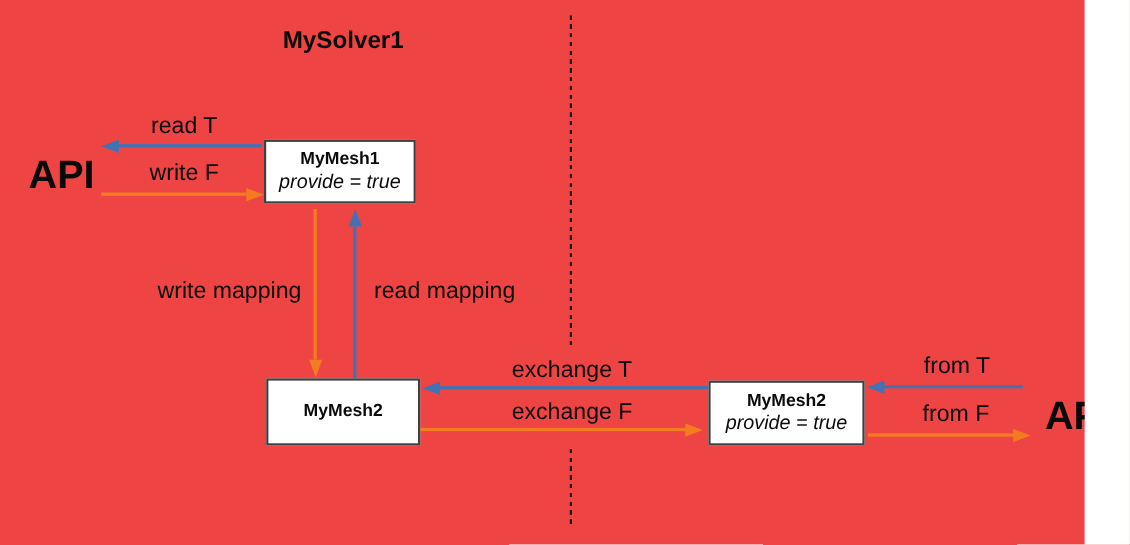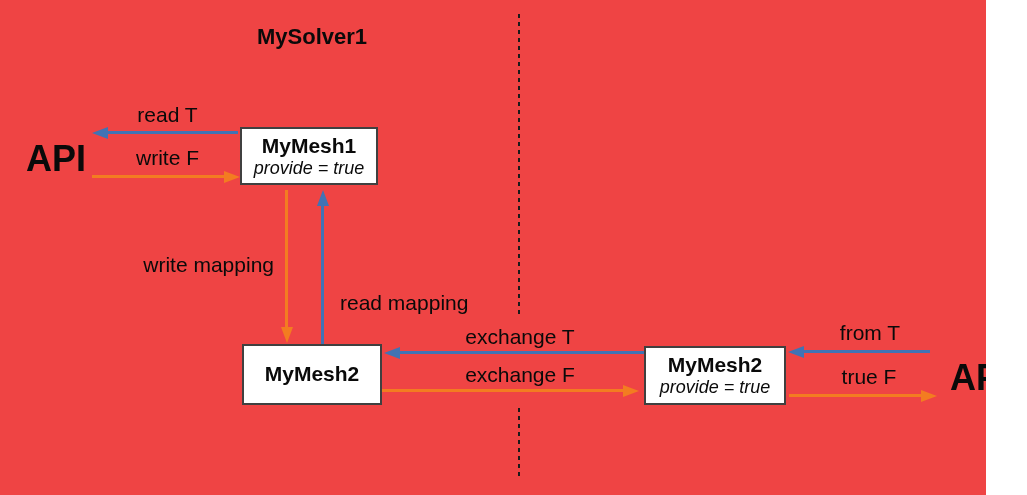--- a/index.html
+++ b/index.html
@@ -49,21 +49,21 @@
     background: #ffffff;
     display: flex;
     flex-direction: column;
     align-items: center;
     justify-content: center;
     line-height: 1.15;
     z-index: 2;
   }
   .mesh-box .box-title {
     font-weight: bold;
-    font-size: 21px;
+    font-size: 16px;
     color: var(--ink);
     white-space: nowrap;
   }
   .mesh-box .box-subtitle {
     font-style: italic;
     font-size: 18px;
     color: var(--ink);
     white-space: nowrap;
   }
   
@@ -109,21 +109,21 @@
   }
   .arrow-label {
     position: absolute;
     font-size: 21px;
     color: var(--ink);
     text-align: center;
     white-space: nowrap;
     z-index: 2;
   }
   .arrow-label.align-right { text-align: right; }
-  .arrow-label.align-left  { text-align: left; margin-top: 38px; }
+  .arrow-label.align-left  { text-align: left; }
 </style>
 </head>
 <body>
 
 <div class="canvas">
 
   <div class="solver-title" style="left:232px; top:24px; width:160px;">MySolver1</div>
 
   <div class="divider-seg" style="left:518px; top:14px; height:304px;"></div>
   <div class="divider-seg" style="left:518px; top:408px; height:70px;"></div>
@@ -166,17 +166,17 @@
   <div class="h-line c-blue" style="left:398px; top:351px; width:247px;"></div>
 
   <div class="arrow-label" style="left:450px; top:363px; width:140px;">exchange F</div>
   <div class="h-line c-orange" style="left:382px; top:389px; width:242px;"></div>
   <div class="head right c-orange" style="left:623px; top:385px;"></div>
 
   <div class="arrow-label" style="left:800px; top:321px; width:140px;">from T</div>
   <div class="head left c-blue" style="left:788px; top:346px;"></div>
   <div class="h-line c-blue" style="left:802px; top:350px; width:128px;"></div>
 
-  <div class="arrow-label" style="left:799px; top:365px; width:140px;">true F</div>
+  <div class="arrow-label" style="left:799px; top:365px; width:140px;">from F</div>
   <div class="h-line c-orange" style="left:789px; top:394px; width:134px;"></div>
   <div class="head right c-orange" style="left:921px; top:390px;"></div>
 
 </div>
 
 </body></html>

